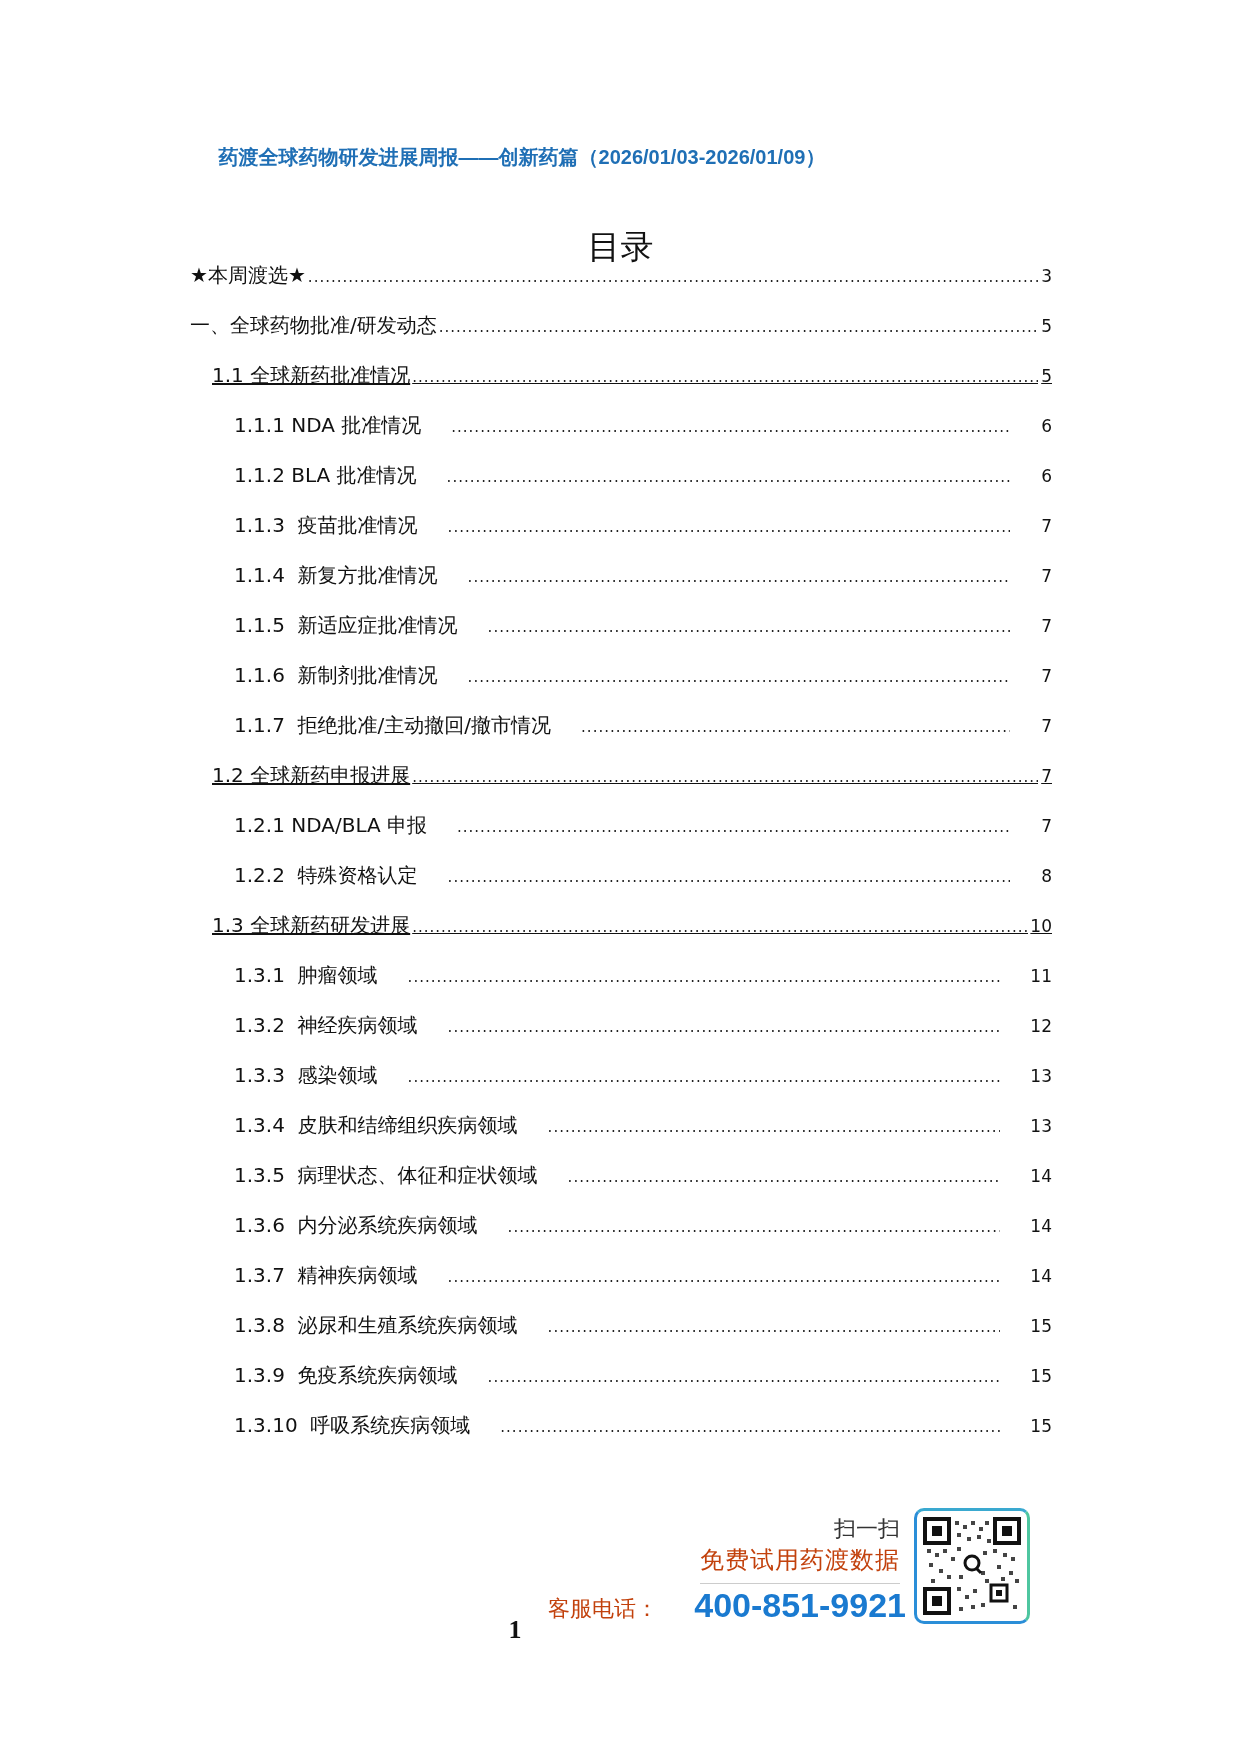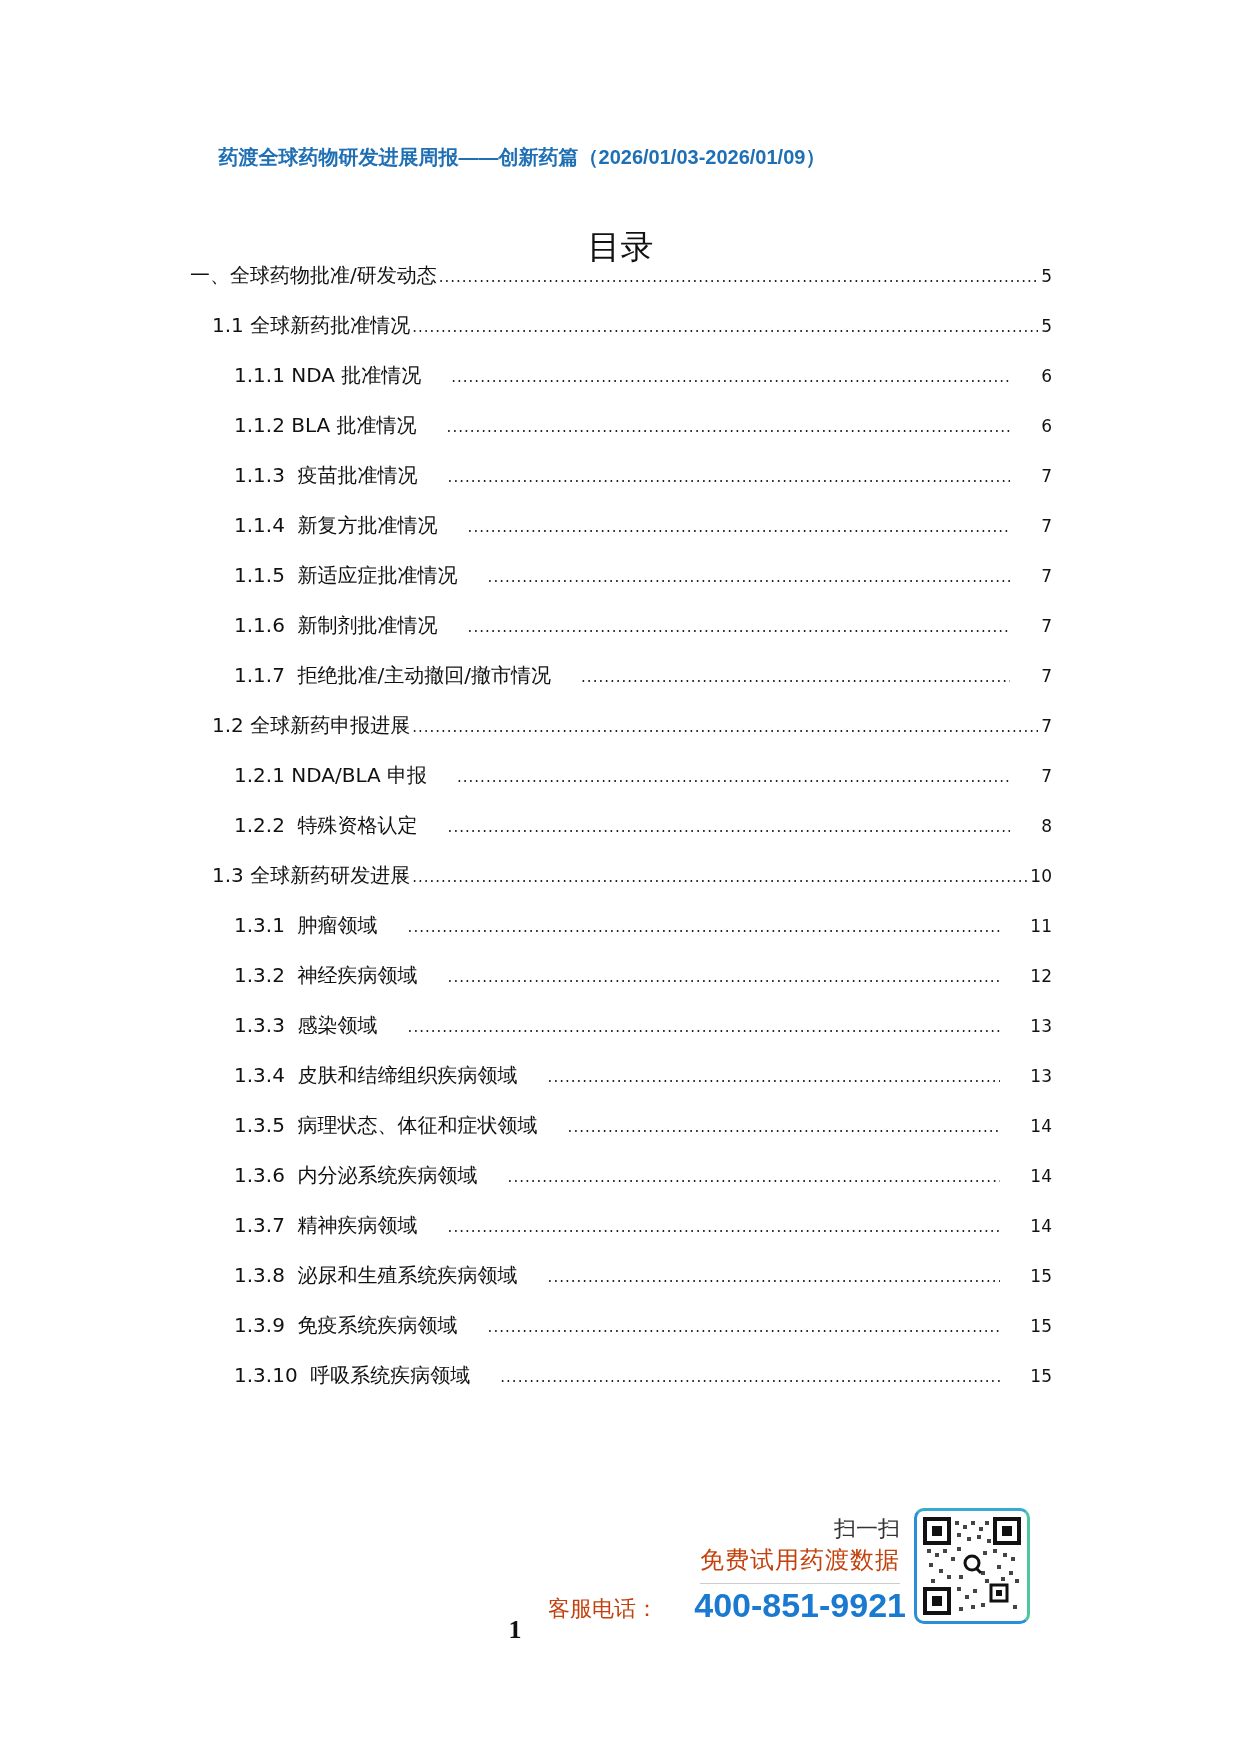--- a/index.html
+++ b/index.html
@@ -4,21 +4,21 @@
 <style>
   html, body { margin: 0; padding: 0; background: #ffffff; }
   body { width: 1241px; height: 1754px; position: relative; overflow: hidden;
          font-family: "DejaVu Sans", "Liberation Sans", sans-serif; color: #111; }
   .header { position: absolute; left: 0; top: 124px; width: 1044px; text-align: center;
             font-family: "Liberation Sans", sans-serif; font-weight: bold; font-size: 20px; color: #1f6fb5; margin-top: 20px; }
   .toc-title { position: absolute; top: 205px; left: 0; width: 1241px; text-align: center;
                font-size: 33px; color: #111; margin-top: 20px; }
   .toc { position: absolute; top: 262px; left: 190px; width: 862px; }
   .toc-row { display: flex; align-items: baseline; height: 50px; font-size: 20px; color: #111; }
-  .toc-row.l2 { padding-left: 22px; }
+  .toc-row.l2 { padding-left: 22px; text-decoration: underline; }
   .toc-row.l3 { padding-left: 44px; gap: 28px; }
   .toc-row .label { white-space: pre; }
   .toc-row .leader { flex: 1; overflow: hidden; white-space: nowrap; font-size: 15px; color: #222; margin: 0 2px; }
   .toc-row .leader::before { content: "....................................................................................................................................................................................................................................................."; letter-spacing: 1px; }
   .toc-row .page { font-size: 17px; min-width: 12px; text-align: right; }
   .promo { position: absolute; left: 540px; top: 1500px; width: 500px; height: 130px; }
   .promo .scan { position: absolute; right: 140px; top: 14px; font-size: 22px; color: #333; }
   .promo .trial { position: absolute; right: 140px; top: 44px; font-size: 24px; color: #c2410c; text-align: right; letter-spacing: 1px; }
   .promo .divider { position: absolute; right: 140px; top: 83px; width: 200px; height: 1px; background: #ccc; }
   .promo .phone-label { position: absolute; left: 8px; top: 94px; font-size: 22px; color: #c2410c; }
@@ -30,20 +30,25 @@
               font-family: "Liberation Serif", serif; font-weight: bold; font-size: 26px; color: #111; }
 </style>
 </head>
 <body>
 
 <div class="header">药渡全球药物研发进展周报——创新药篇（2026/01/03-2026/01/09）</div>
 
 <div class="toc-title">目录</div>
 
 <div class="toc" id="toc">
+    <div class="toc-row l1">
+      <span class="label">★本周渡选★</span>
+      <span class="leader"></span>
+      <span class="page">3</span>
+    </div>
     <div class="toc-row l1">
       <span class="label">一、全球药物批准/研发动态</span>
       <span class="leader"></span>
       <span class="page">5</span>
     </div>
     <div class="toc-row l2">
       <span class="label">1.1 全球新药批准情况</span>
       <span class="leader"></span>
       <span class="page">5</span>
     </div>

